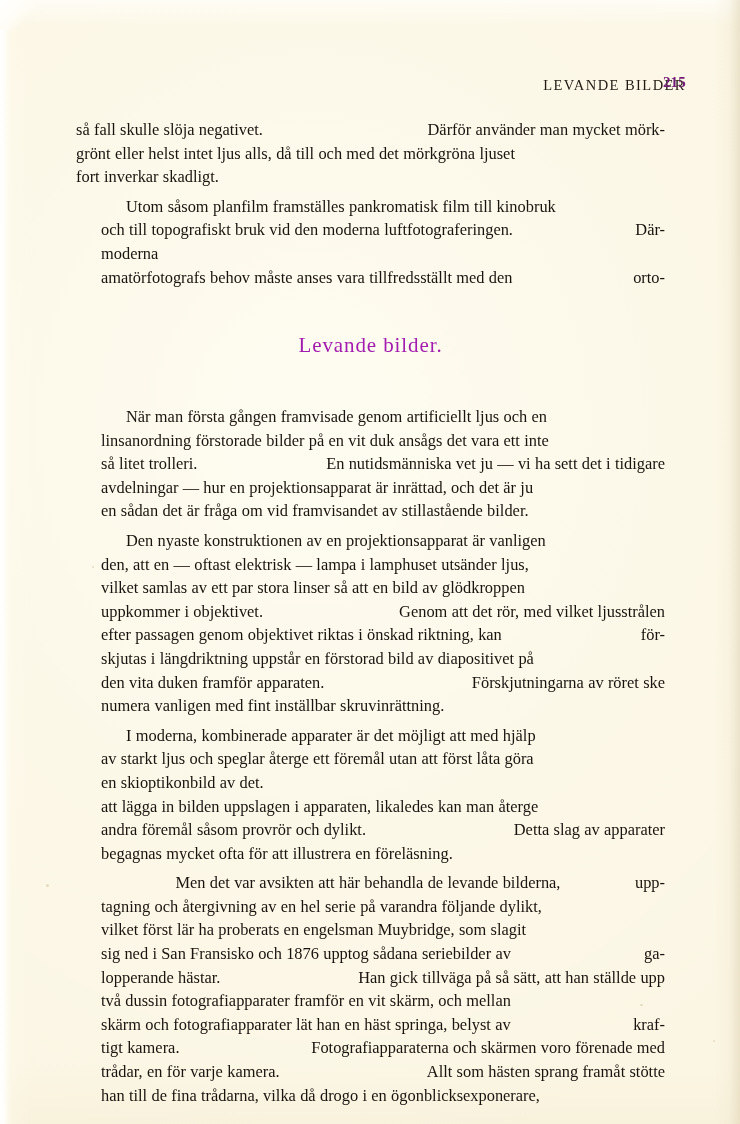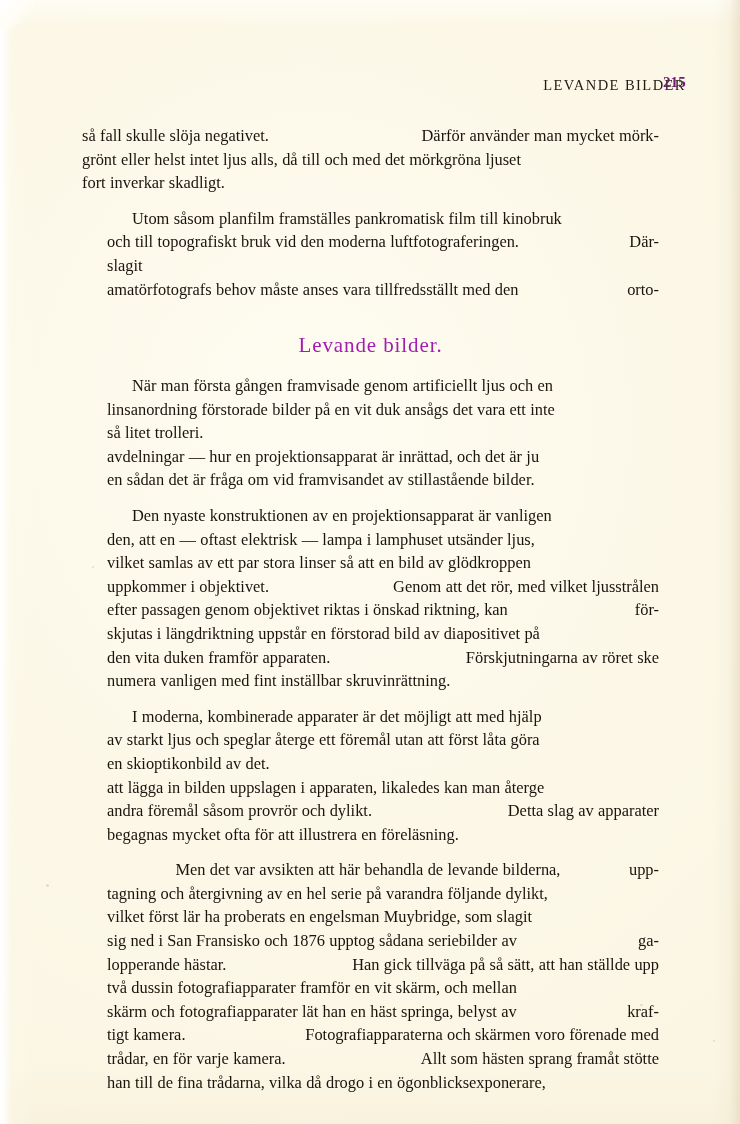--- a/index.html
+++ b/index.html
@@ -102,21 +102,21 @@
   }
 
   
   .text-block {
     position: absolute;
     left: 70px;
     top: 112px;
     width: 601px;
   }
   .para {
-    margin: 12px;
+    margin: 6px;
     font-size: 16.4px;
     line-height: 23.6px;
     color: #1a140e;
     text-align: justify;
     text-justify: inter-word;
     word-spacing: .2px;
   }
   .para.indent { text-indent: 25px; }
   .para.flush  { text-indent: 0; }
 
@@ -186,38 +186,39 @@
       <span class="line">fort inverkar skadligt.</span>
     </div>
 
     <div class="para indent">
       <span class="line ind">Utom såsom planfilm framställes pankromatisk film till kinobruk</span>
       <span class="line j">
         <span>och till topografiskt bruk vid den moderna luftfotograferingen.</span>
         <span>Där-</span>
       </span>
       <span class="line j">
-        <span>slagit</span>
+        <span>moderna</span>
       </span>
       <span class="line j">
         <span>amatörfotografs behov måste anses vara tillfredsställt med den</span>
         <span>orto-</span>
       </span>
     </div>
   </div>
 
   <div class="section-heading" style="top:333px;">Levande bilder.</div>
 
-  <div class="text-block" style="top:362px;">
+  <div class="text-block" style="top:399px;">
 
     <div class="para indent">
       <span class="line ind">När man första gången framvisade genom artificiellt ljus och en</span>
       <span class="line">linsanordning förstorade bilder på en vit duk ansågs det vara ett inte</span>
       <span class="line j">
         <span>så litet trolleri.</span>
+        <span>En nutidsmänniska vet ju — vi ha sett det i tidigare</span>
       </span>
       <span class="line">avdelningar — hur en projektionsapparat är inrättad, och det är ju</span>
       <span class="line">en sådan det är fråga om vid framvisandet av stillastående bilder.</span>
     </div>
 
     <div class="para indent">
       <span class="line ind">Den nyaste konstruktionen av en projektionsapparat är vanligen</span>
       <span class="line">den, att en — oftast elektrisk — lampa i lamphuset utsänder ljus,</span>
       <span class="line">vilket samlas av ett par stora linser så att en bild av glödkroppen</span>
       <span class="line j">

